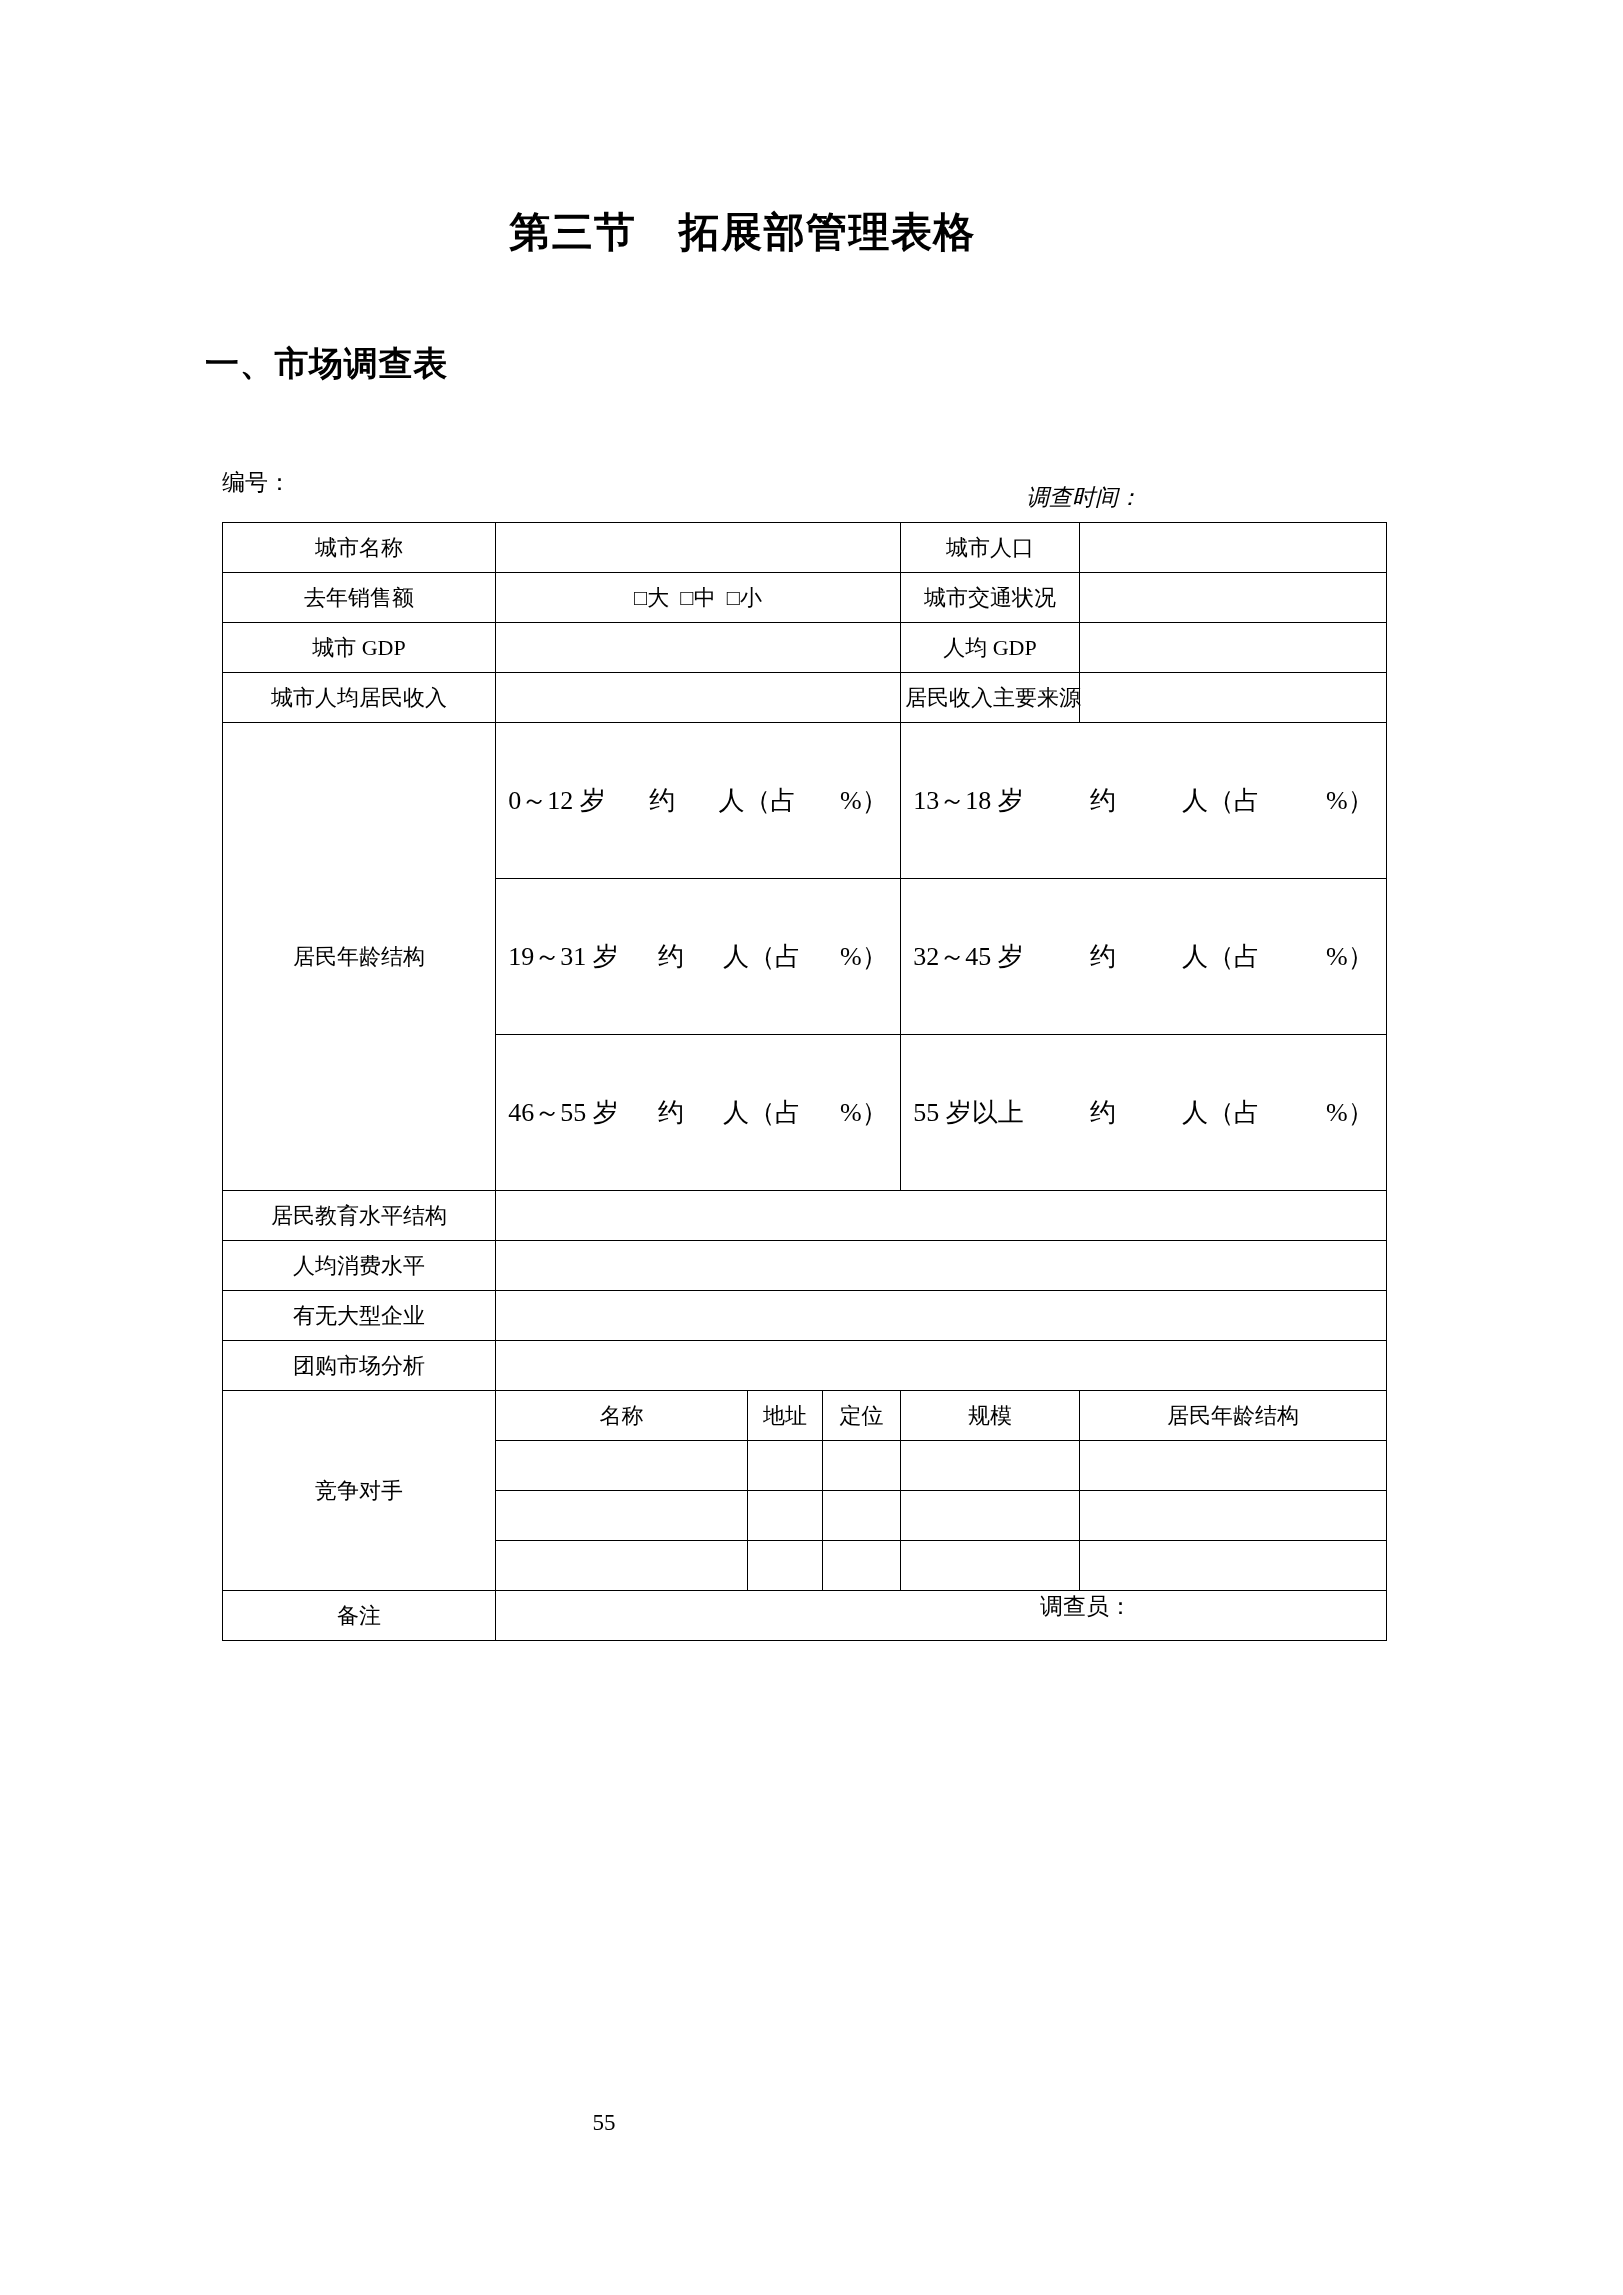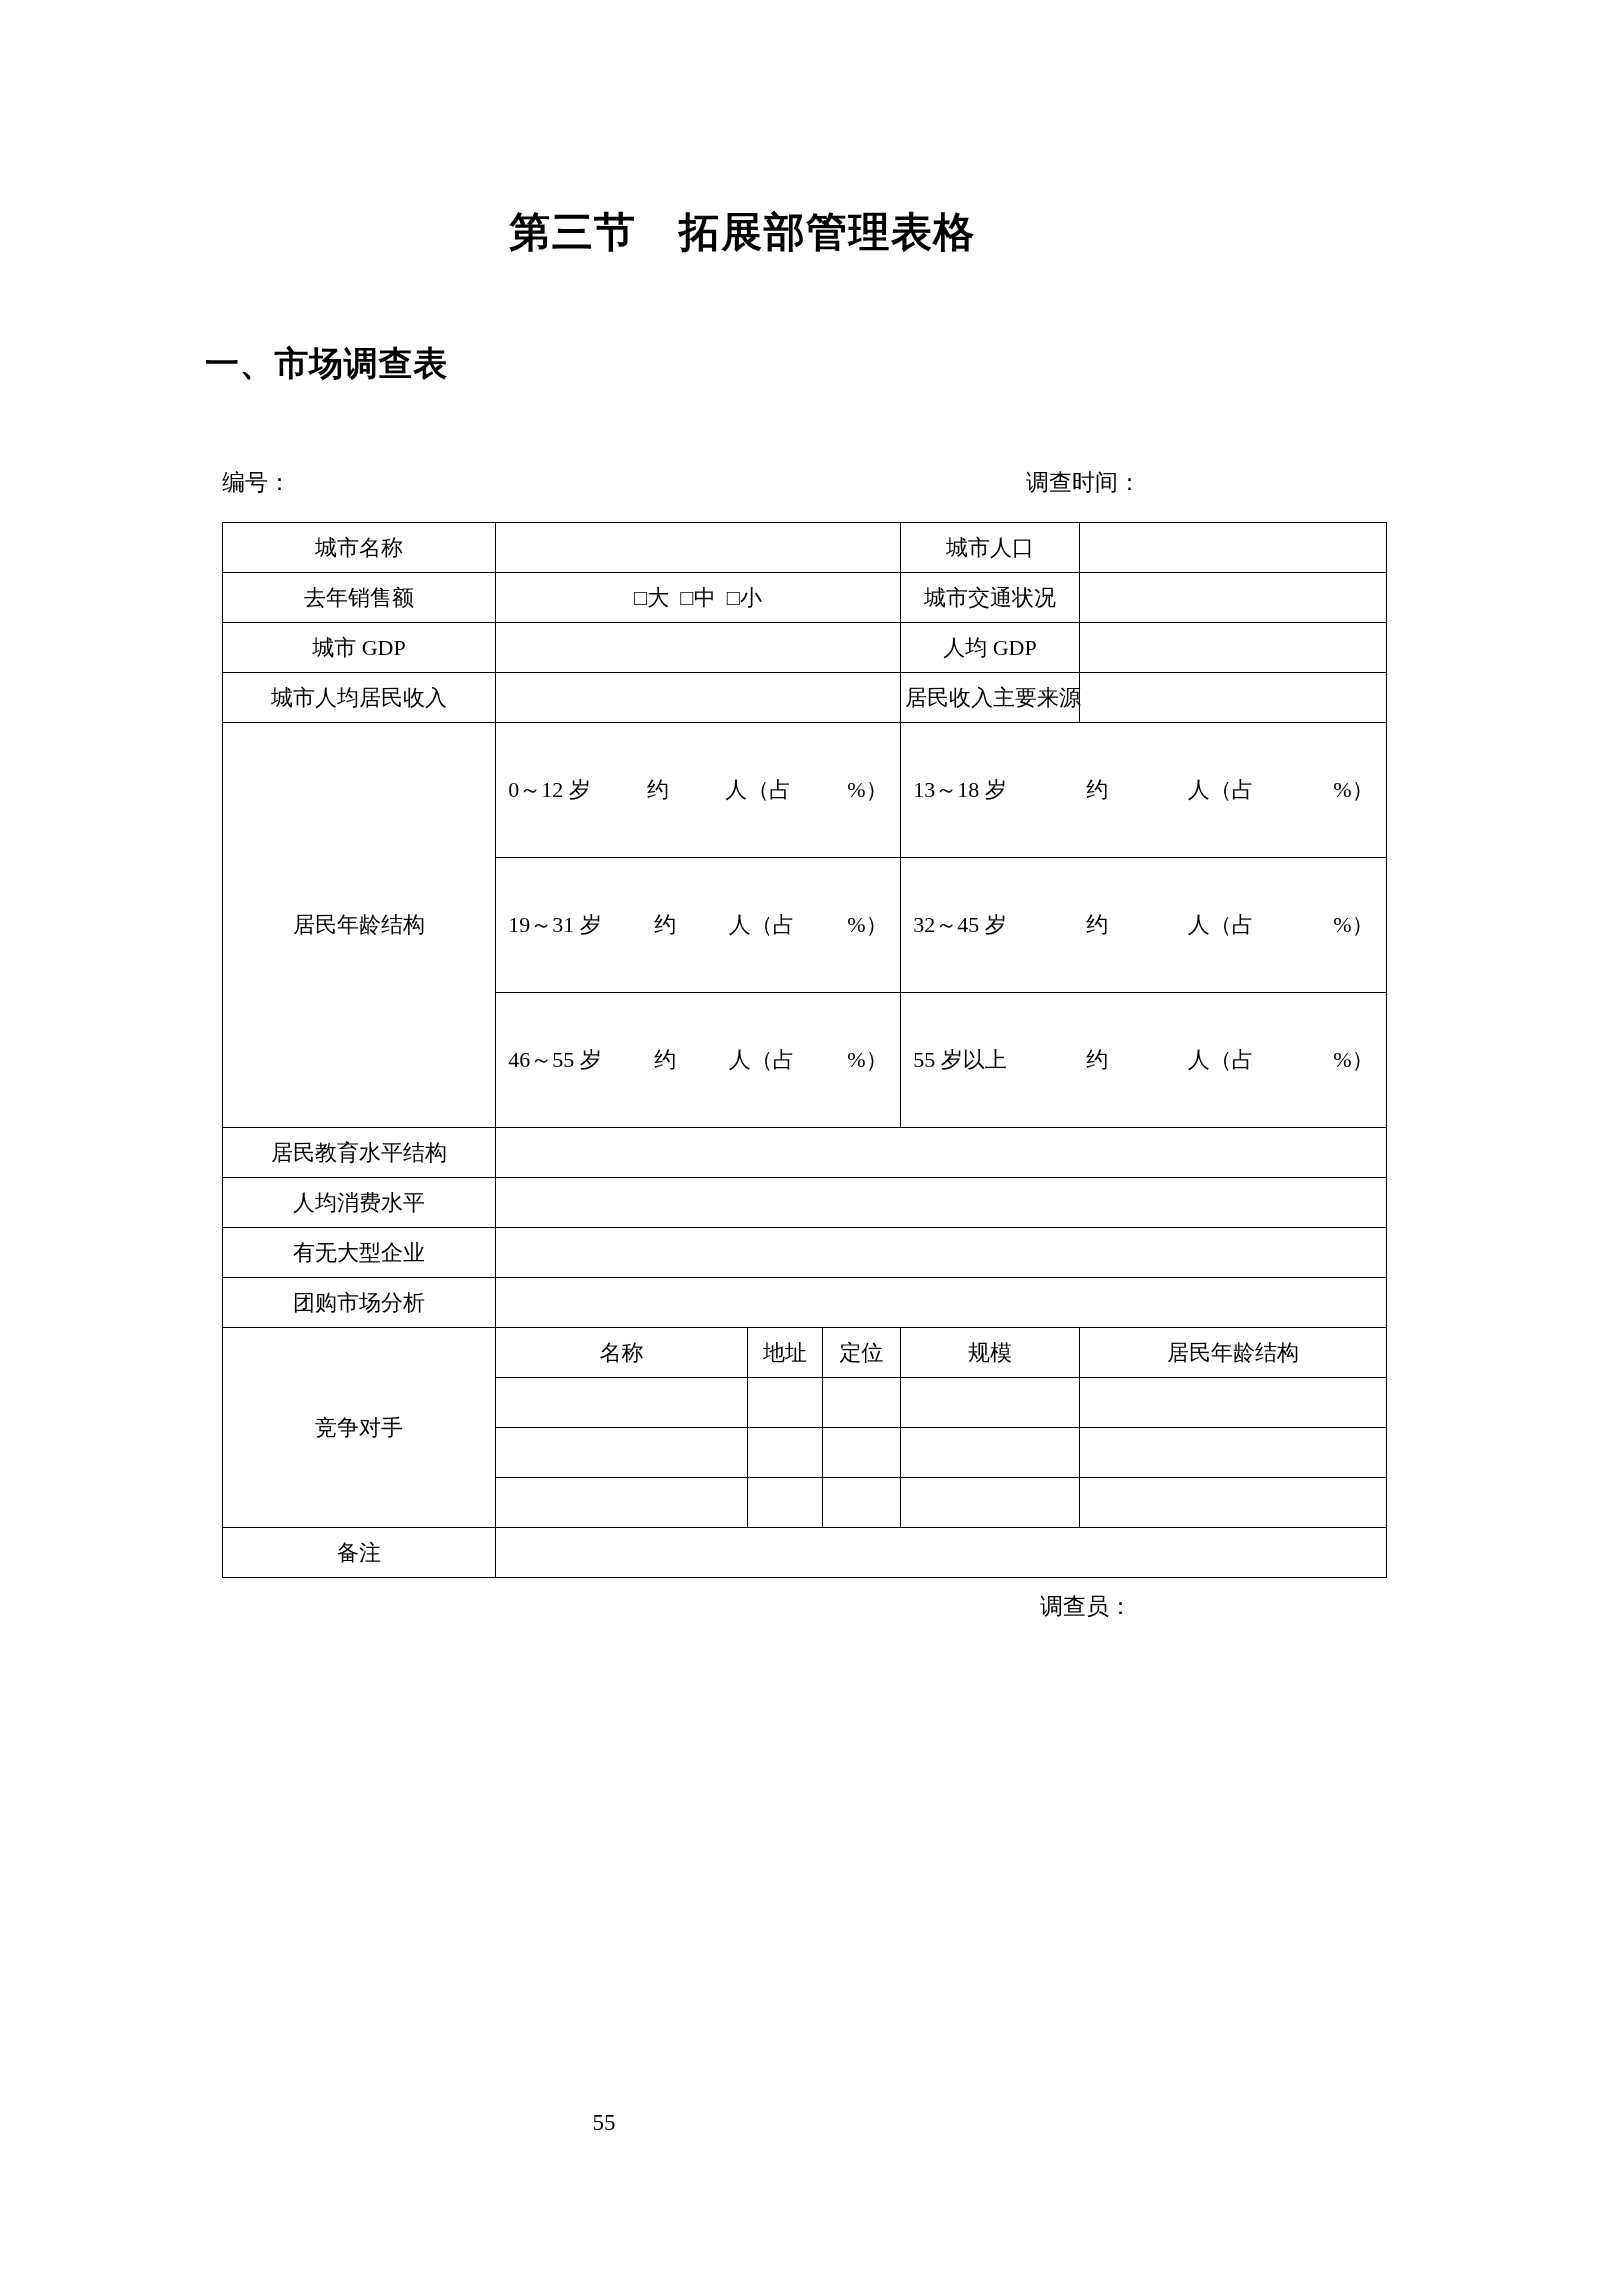--- a/index.html
+++ b/index.html
@@ -53,23 +53,24 @@
   .meta-left {
     position: absolute;
     left: 0;
     top: 0;
     font-size: 23px;
     white-space: pre;
   }
   .meta-right {
     position: absolute;
     left: 804px;
-    top: 0;
+    top: 15px;
     font-size: 23px;
     white-space: pre;
+    font-style: italic;
   }
 
   
   .survey-table {
     position: absolute;
     left: 222px;
     top: 522px;
     width: 1164px;
     border-collapse: collapse;
     table-layout: fixed;
@@ -85,21 +86,21 @@
     white-space: pre;
   }
   td.label {
     font-size: 22px;
   }
   td.blank { }
   td.age-cell {
     text-align: left;
     padding-left: 12.3px;
     padding-right: 12.3px;
-    font-size: 22px;
+    font-size: 26px;
     white-space: pre;
   }
   td.comp-head {
     font-size: 22px;
   }
   .age-line {
     display: flex;
     align-items: center;
     justify-content: space-between;
     width: 100%;

